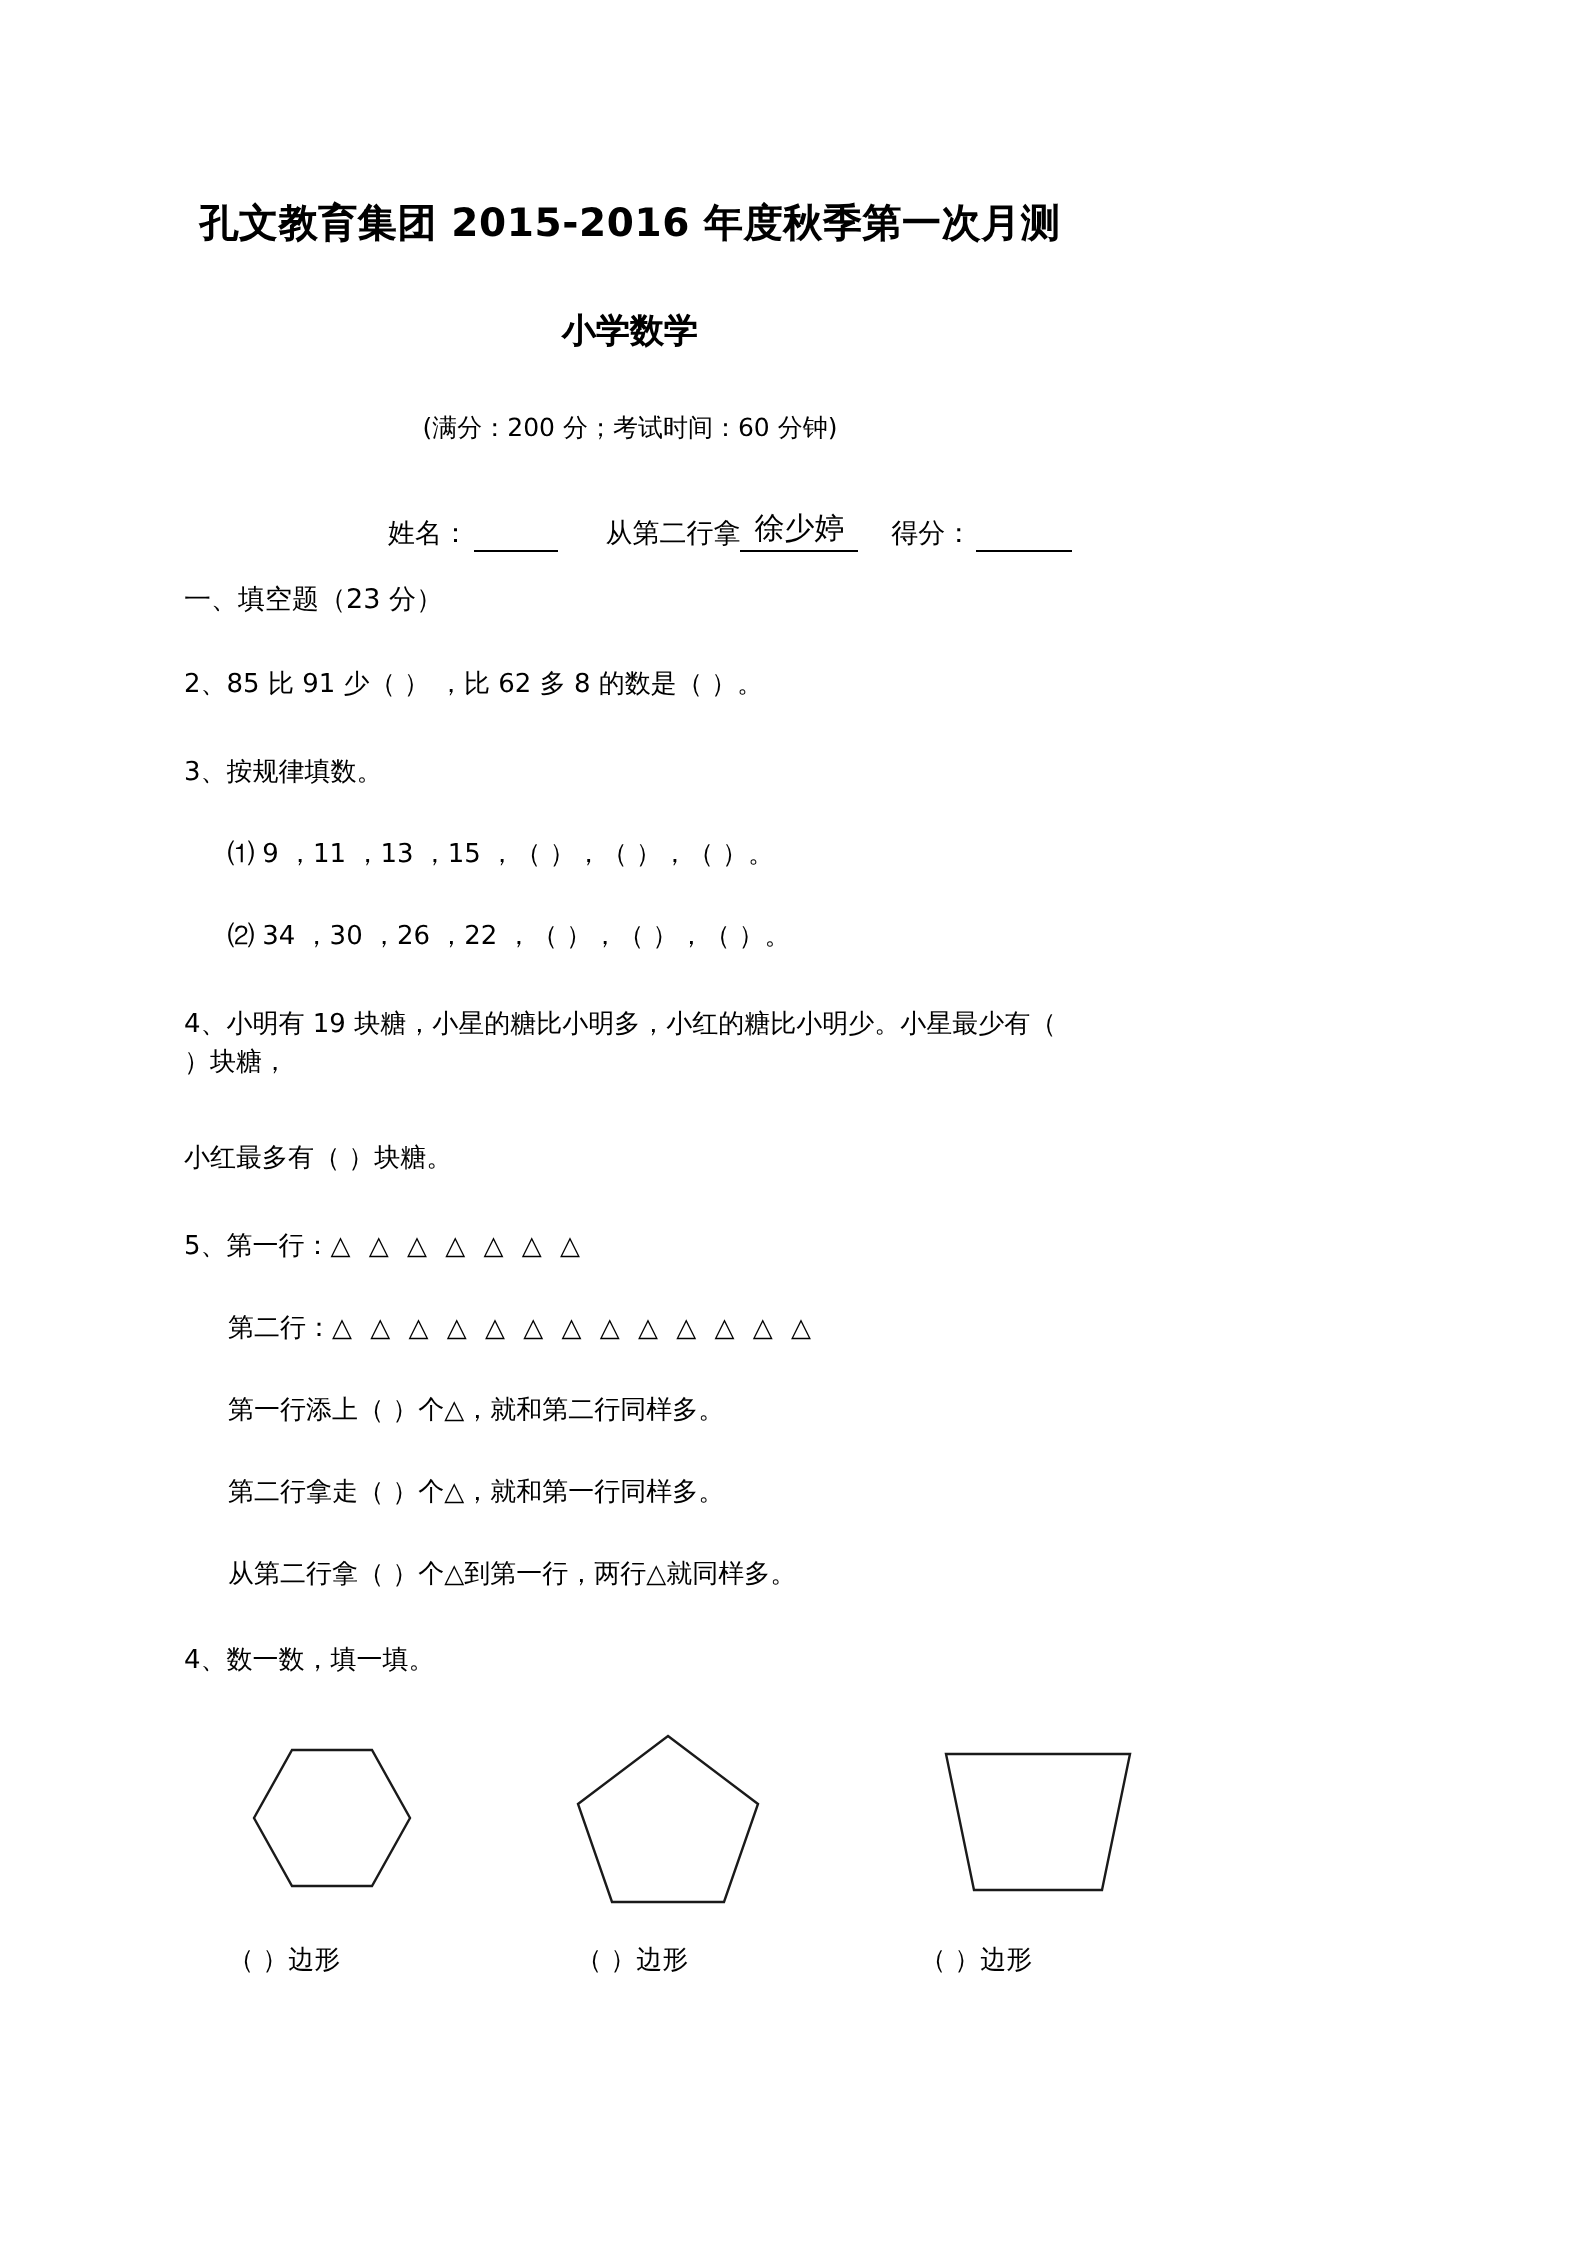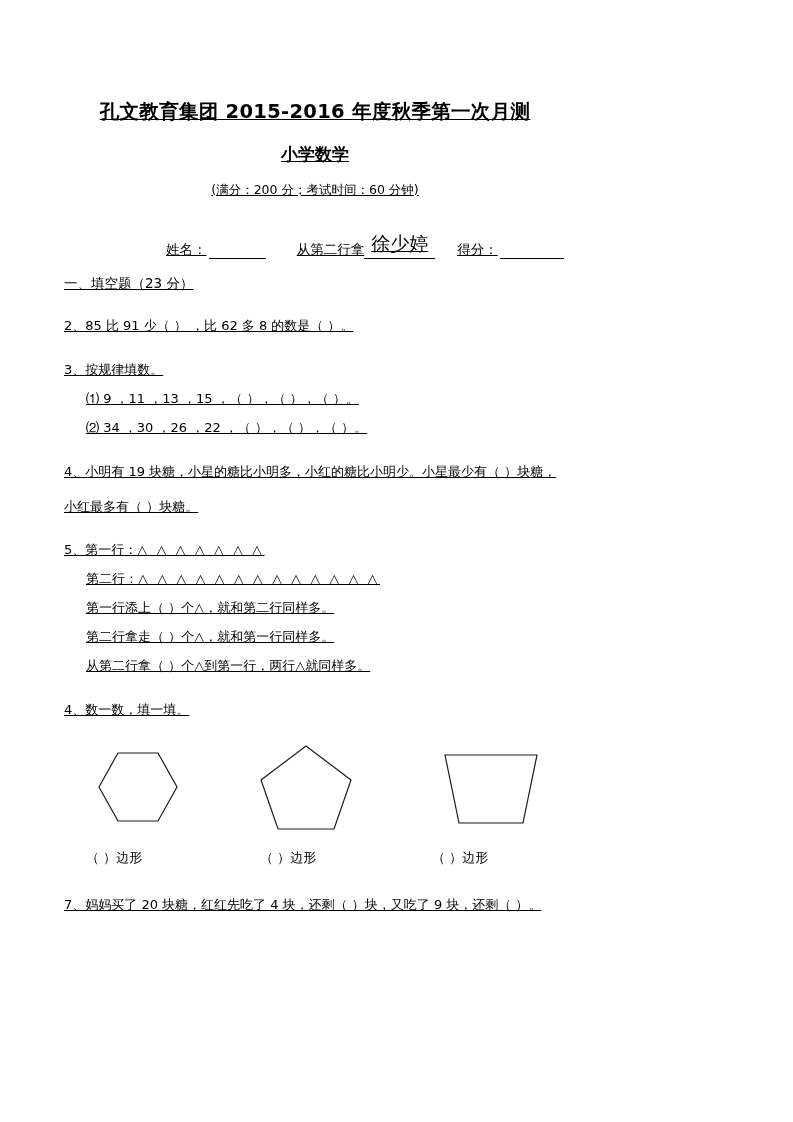--- a/index.html
+++ b/index.html
@@ -13,39 +13,38 @@
     font-family: "DejaVu Sans", "Liberation Sans", sans-serif;
     color: #000000;
     position: relative;
     overflow: hidden;
   }
   .page {
     position: relative;
     width: 630px;
     height: 1122px;
     box-sizing: border-box;
-    padding: 0 64px;
-    text-decoration: underline;
+    padding: 0 92px;
   }
 
   
   .doc-title {
     text-align: center;
     font-size: 19.5px;
     font-weight: bold;
     letter-spacing: 0.3px;
     margin: 0;
     padding-top: 100px;
     line-height: 1.2;
   }
   .doc-subtitle {
     text-align: center;
     font-size: 17px;
     font-weight: bold;
-    margin: 0;
+    margin: 12px;
     padding-top: 21px;
     line-height: 1.2;
   }
   .doc-meta {
     text-align: center;
     font-size: 12.5px;
     margin: 0;
     padding-top: 17px;
     line-height: 1.2;
   }
@@ -66,45 +65,45 @@
     border-bottom: 1.3px solid #000;
     height: 13px;
     margin: 0 2px;
   }
   .rule-name  { width: 78px; }
   .rule-score { width: 88px; }
   .teacher-filled {
     display: inline-block;
     border-bottom: 1.3px solid #000;
     padding: 0 7px 1px 7px;
-    font-size: 19px;
+    font-size: 15px;
   }
   .gap-a { display: inline-block; width: 40px; }
   .gap-b { display: inline-block; width: 30px; }
 
   
   .section-head {
     font-size: 13.5px;
     margin-top: 16px;
     line-height: 1.3;
   }
   .q {
     font-size: 13px;
     margin-top: 25px;
     line-height: 1.45;
   }
   .q-sub {
     font-size: 13px;
-    margin-top: 10px;
+    margin-top: 22px;
     padding-left: 22px;
     line-height: 1.45;
   }
   .q-cont {
     font-size: 13px;
-    margin-top: 16px;
+    margin-top: 30px;
     line-height: 1.45;
   }
   .tri-row { letter-spacing: 2.5px; font-size: 13px; }
 
   
   .shapes {
     margin-top: 22px;
     position: relative;
     height: 92px;
   }
@@ -192,15 +191,14 @@
       </svg>
     </div>
   </div>
 
   <div class="shape-labels">
     <span class="lab-1">（     ）边形</span>
     <span class="lab-2">（     ）边形</span>
     <span class="lab-3">（     ）边形</span>
   </div>
 
-  <div class="q">7、妈妈买了 20 块糖，红红先吃了 4 块，还剩（     ）块，又吃了 9 块，还剩（     ）。</div>
 
 </div>
 
 </body></html>

